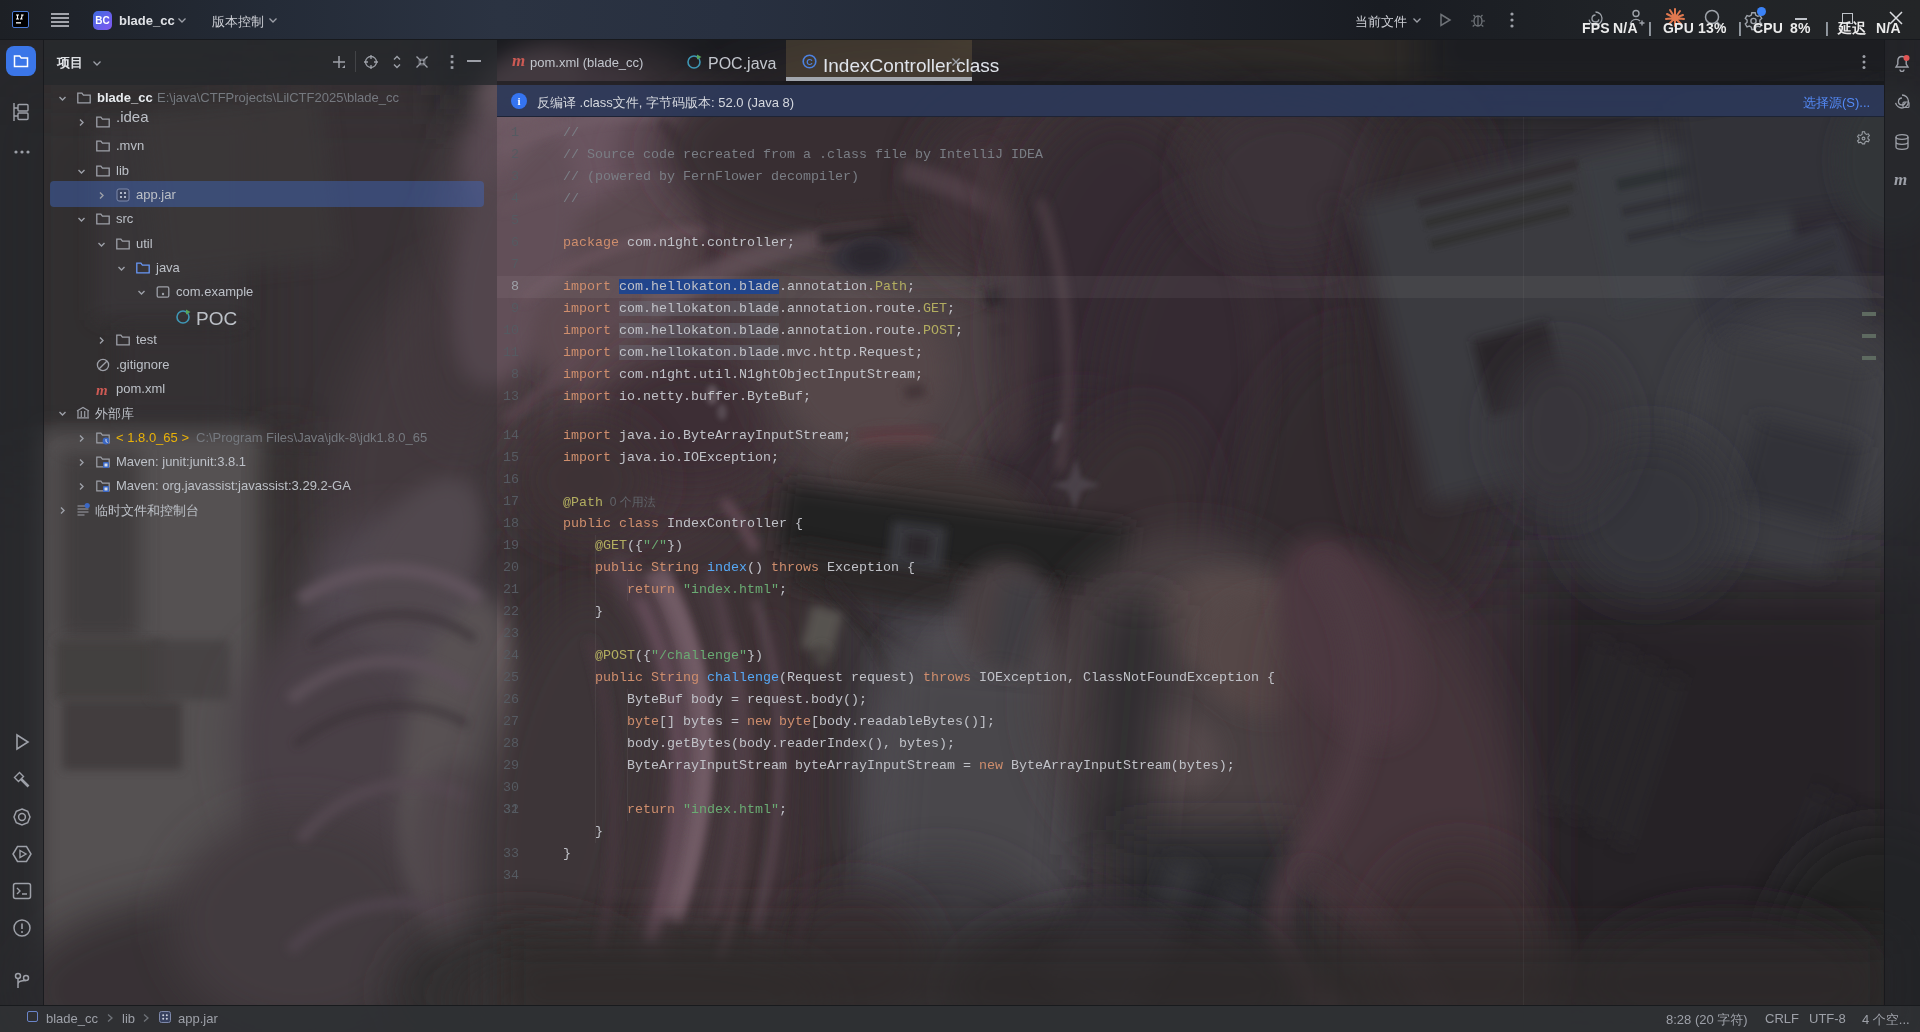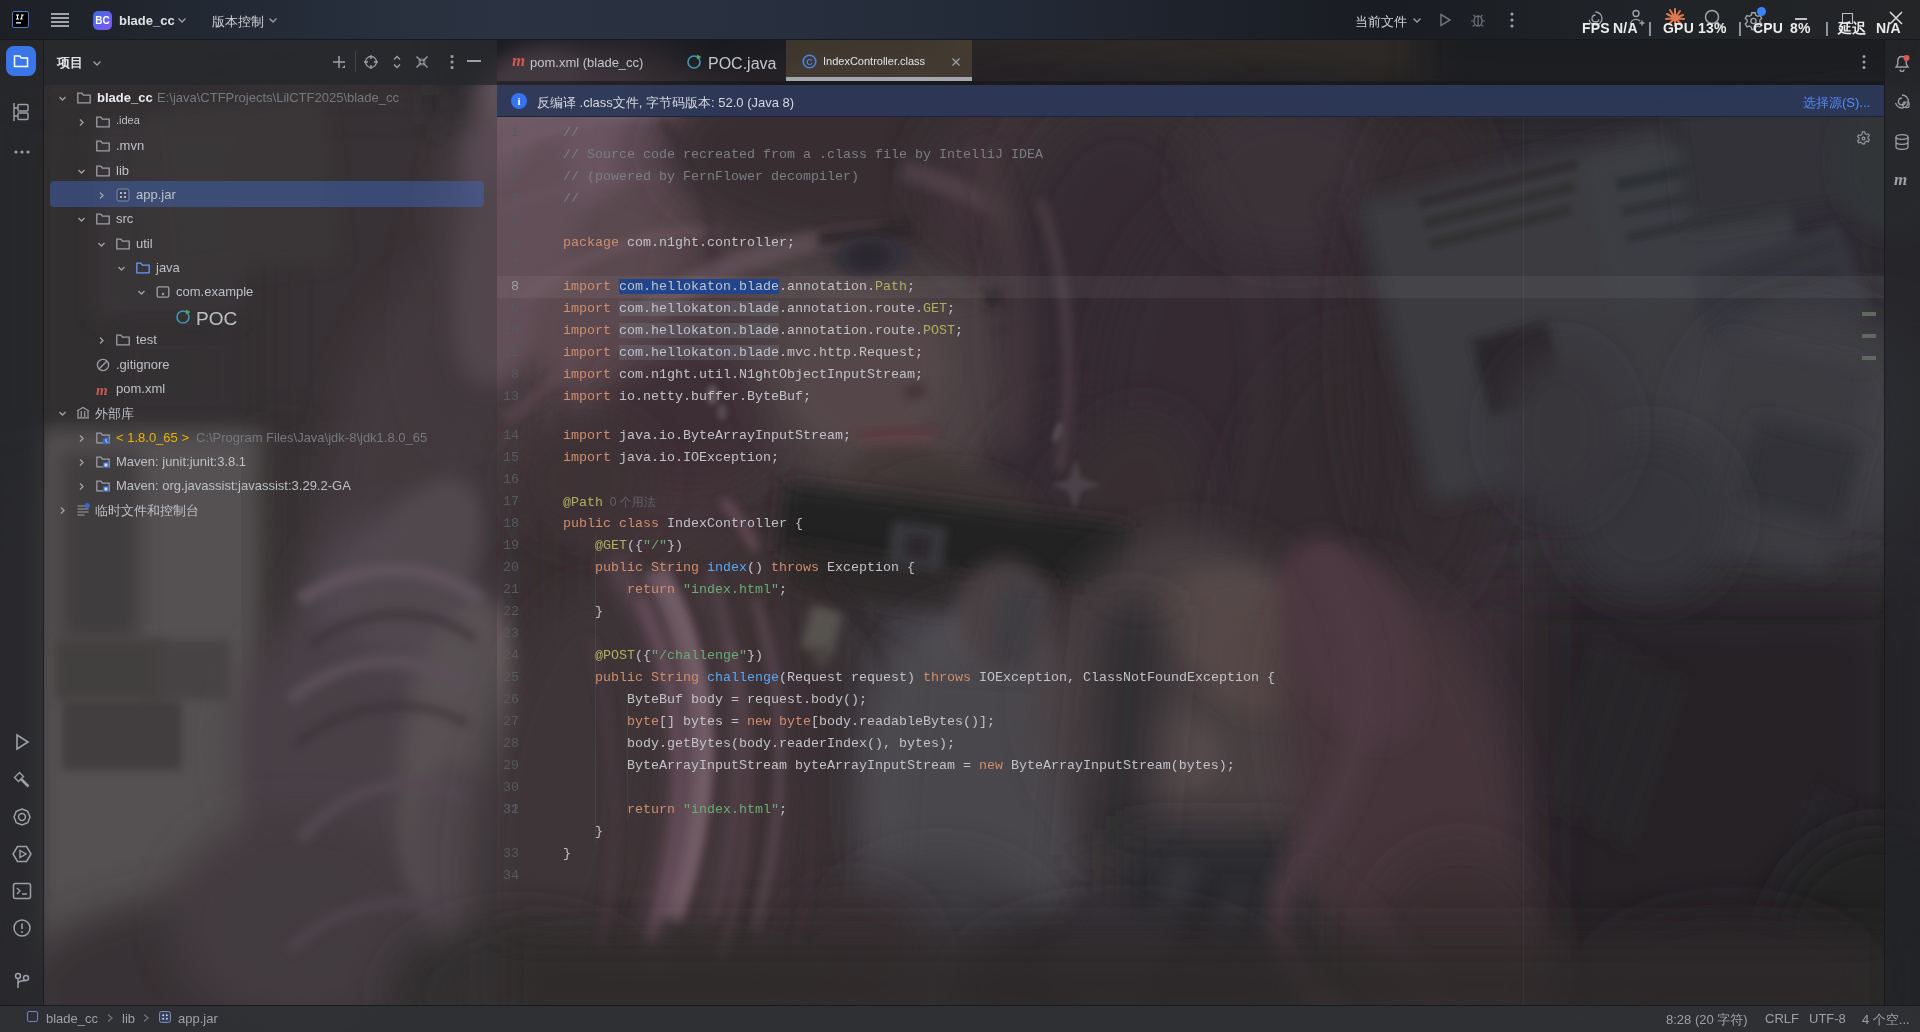--- a/index.html
+++ b/index.html
@@ -327,21 +327,21 @@
 <div class="abs" style="left:76px;top:117px">
       <svg class="ic" width="11" height="11" viewBox="0 0 11 11">
         <path d="M4 2.5 7 5.5 4 8.5" fill="none" stroke="#9da0a8" stroke-width="1.4"></path>
       </svg>
     </div>
 <div class="abs" style="left:95px;top:114px">
       <svg class="ic" width="16" height="16" viewBox="0 0 16 16">
         <path d="M1.8 3.2h4.1l1.5 1.9h6.8v7.7H1.8z" fill="none" stroke="#9da0a8" stroke-width="1.3"></path>
       </svg>
     </div>
-<div class="abs" style="left:116px;top:114px;color:#bcc0c7;font-size:11px;white-space:pre">.idea</div>
+<div class="abs" style="left:116px;top:108px;color:#bcc0c7;font-size:15px;white-space:pre">.idea</div>
 <div class="abs" style="left:95px;top:138px">
       <svg class="ic" width="16" height="16" viewBox="0 0 16 16">
         <path d="M1.8 3.2h4.1l1.5 1.9h6.8v7.7H1.8z" fill="none" stroke="#9da0a8" stroke-width="1.3"></path>
       </svg>
     </div>
 <div class="abs" style="left:116px;top:138px;color:#bcc0c7;font-size:13px;white-space:pre">.mvn</div>
 <div class="abs" style="left:76px;top:166px">
       <svg class="ic" width="11" height="11" viewBox="0 0 11 11">
         <path d="M2.5 4 5.5 7 8.5 4" fill="none" stroke="#9da0a8" stroke-width="1.4"></path>
       </svg>
@@ -650,21 +650,21 @@
         <path d="M11 1.5 15.5 4 11 6.5z" fill="#57a559"></path>
       </svg>
     </div>
 <div class="abs" style="left:708px;top:55px;color:#c2c6cd;font-size:16px">POC.java</div>
 <div class="abs" style="left:801px;top:53px">
       <svg class="ic" width="17" height="17" viewBox="0 0 17 17">
         <circle cx="8.5" cy="8.5" r="6.3" fill="none" stroke="#4d82e0" stroke-width="1.6"></circle>
         <text x="8.5" y="12" font-size="9" font-weight="bold" fill="#4d82e0" text-anchor="middle" font-family="Liberation Sans">C</text>
       </svg>
     </div>
-<div class="abs" style="left:823px;top:55px;color:#dfe3ea;font-size:11px">IndexController.class</div>
+<div class="abs" style="left:823px;top:55px;color:#dfe3ea;font-size:19px">IndexController.class</div>
 <div class="abs" style="left:950px;top:56px">
       <svg class="ic" width="12" height="12" viewBox="0 0 12 12">
         <path d="M2.5 2.5 9.5 9.5M9.5 2.5 2.5 9.5" stroke="#9da0a8" stroke-width="1.3"></path>
       </svg>
     </div>
 <div class="abs" style="left:1856px;top:53px">
       <svg class="ic" width="16" height="18" viewBox="0 0 16 18">
         <circle cx="8" cy="3.5" r="1.5" fill="#9da0a8"></circle>
         <circle cx="8" cy="9" r="1.5" fill="#9da0a8"></circle>
         <circle cx="8" cy="14.5" r="1.5" fill="#9da0a8"></circle>

